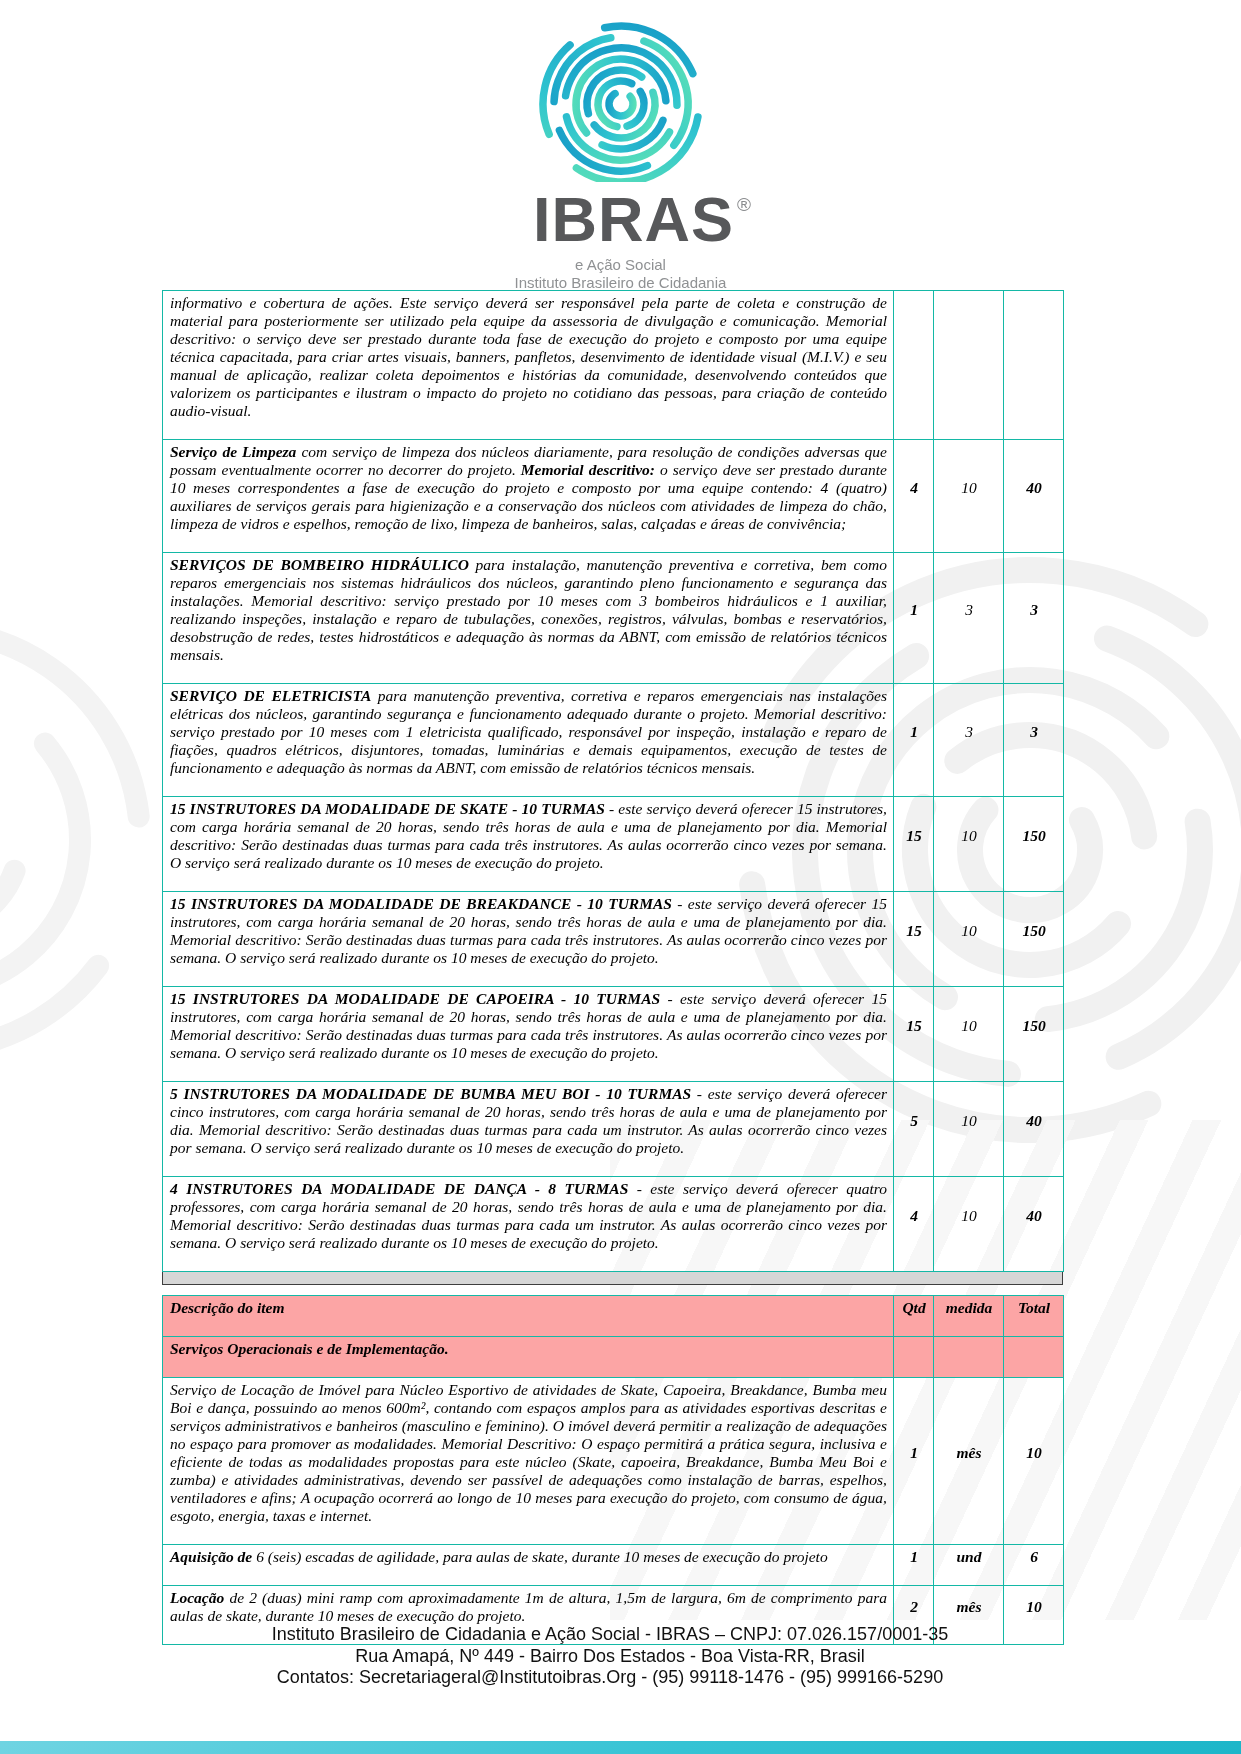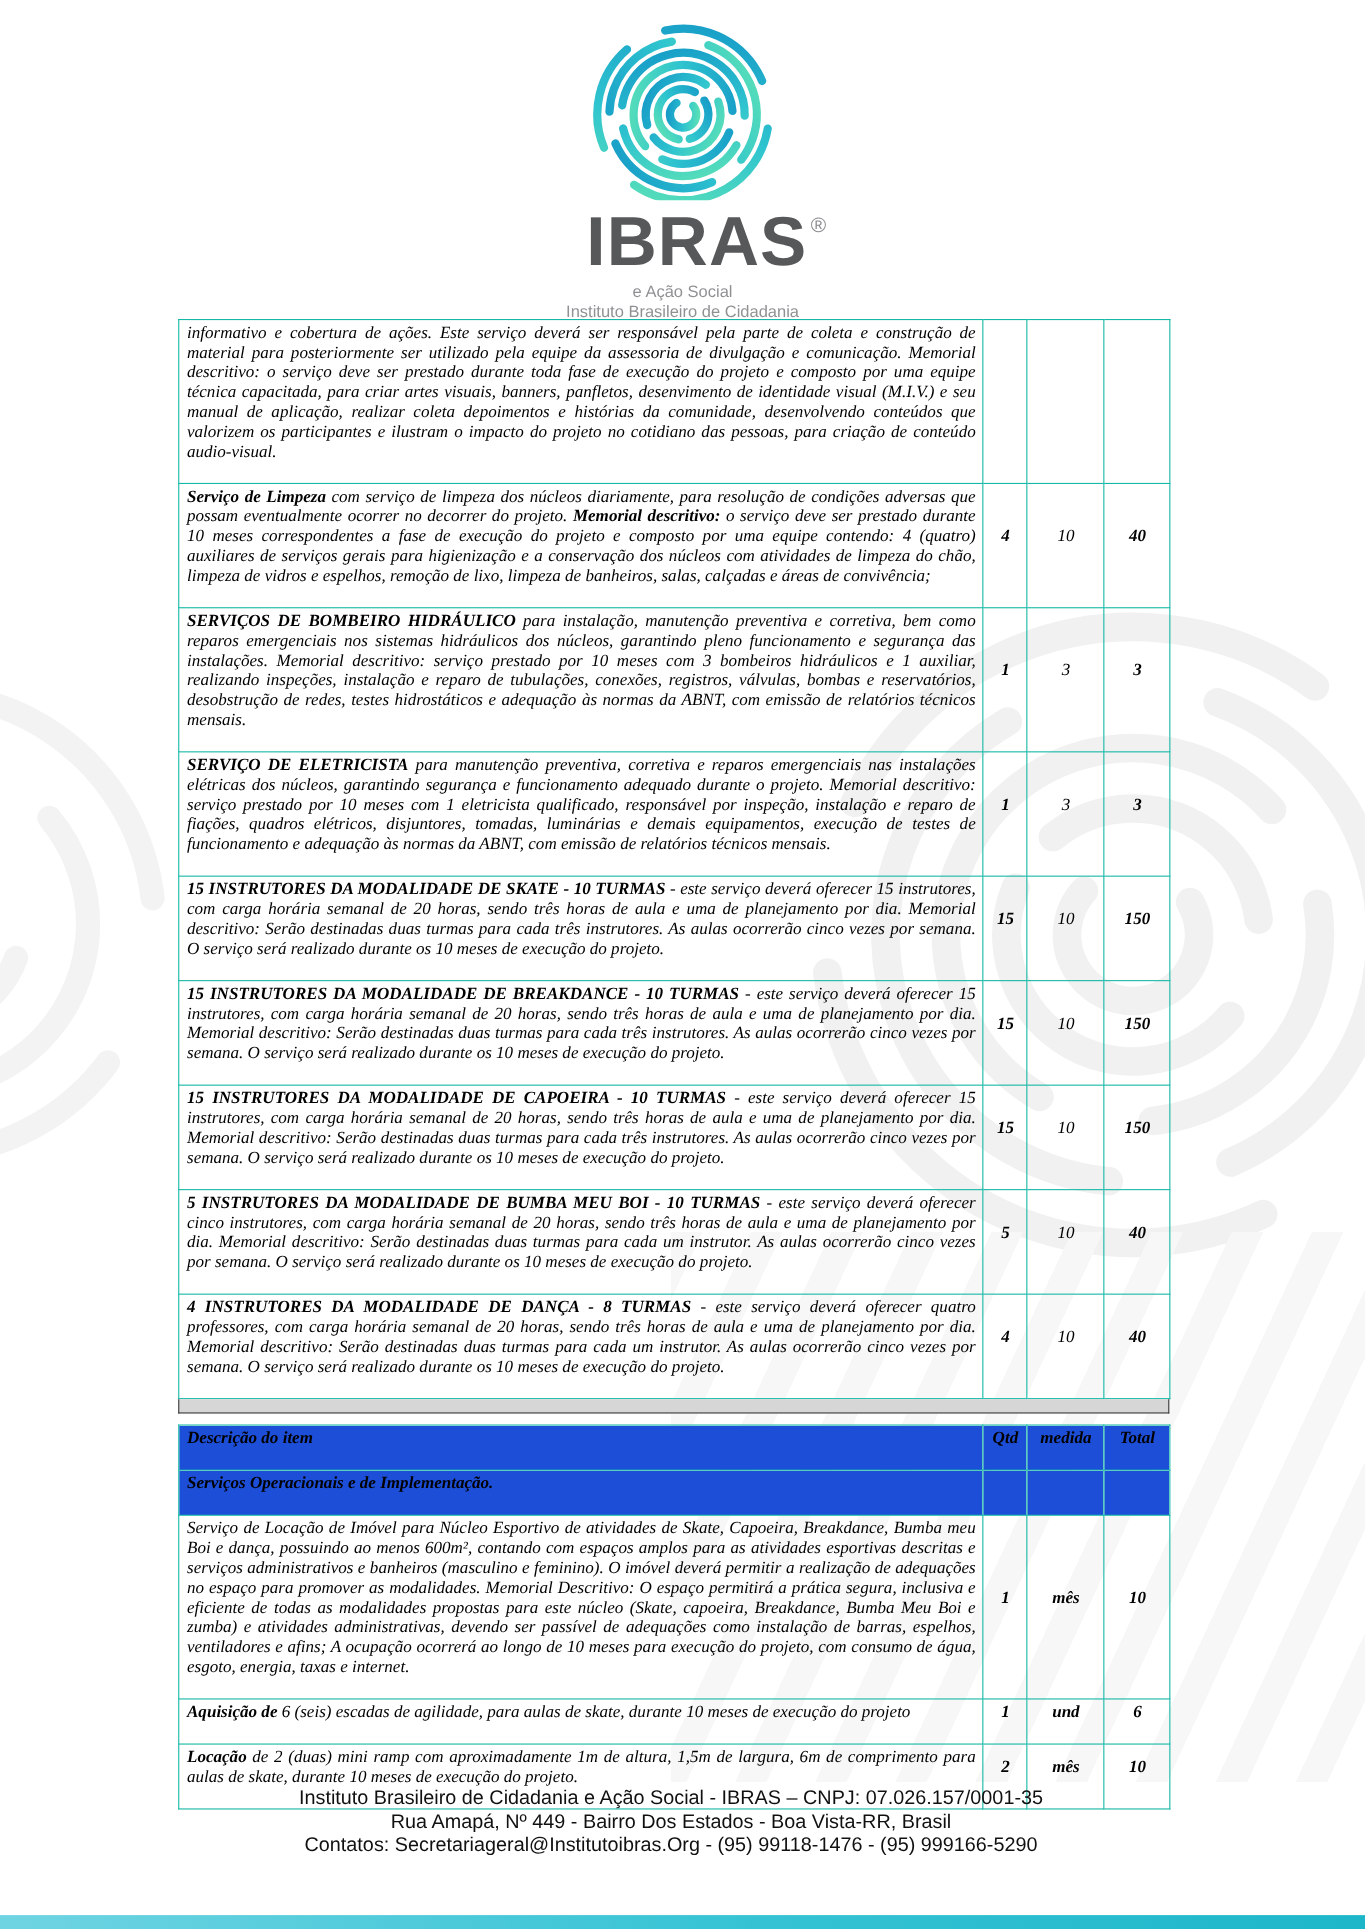--- a/index.html
+++ b/index.html
@@ -20,21 +20,21 @@
   
   .content{position:absolute;left:162px;top:290px;width:901px;z-index:1;}
   table.svc{width:100%;border-collapse:collapse;table-layout:fixed;
             font-family:"Liberation Serif",serif;font-size:15.5px;line-height:18px;}
   table.svc td{border:1px solid #14b8a6;padding:3px 6px 19px 7px;overflow:hidden;font-style:italic;}
   td.desc{text-align:justify;vertical-align:top;}
   td.val{text-align:center;vertical-align:middle;padding:3px 2px;}
   .b{font-weight:bold;}
   #t1-body td.qtd,#t1-body td.total{font-weight:bold;}
   #t2-body td.val{font-weight:bold;}
-  tr.hdr td{background:#1d4ed8;font-weight:bold;}
+  tr.hdr td{background:#fca5a5;font-weight:bold;}
   tr.hdr td.desc{text-align:left;}
   .band{height:12px;background:#d6d6d6;border:1px solid #3e3e3e;border-top:none;margin-bottom:10px;}
   
   .footer{position:absolute;left:170px;top:1624px;width:880px;text-align:center;z-index:1;
           font-family:"Liberation Sans",sans-serif;font-size:18px;line-height:21.5px;color:#101010;}
   .pagenum{position:absolute;left:1028px;top:1750px;z-index:1;
            font-family:"Liberation Sans",sans-serif;font-size:17px;color:#000;}
   .bar{position:absolute;left:0;bottom:0;width:100%;height:13px;z-index:1;
        background:linear-gradient(90deg,#6fd4e2,#35c3d4 55%,#1db6c9);}
 </style>

